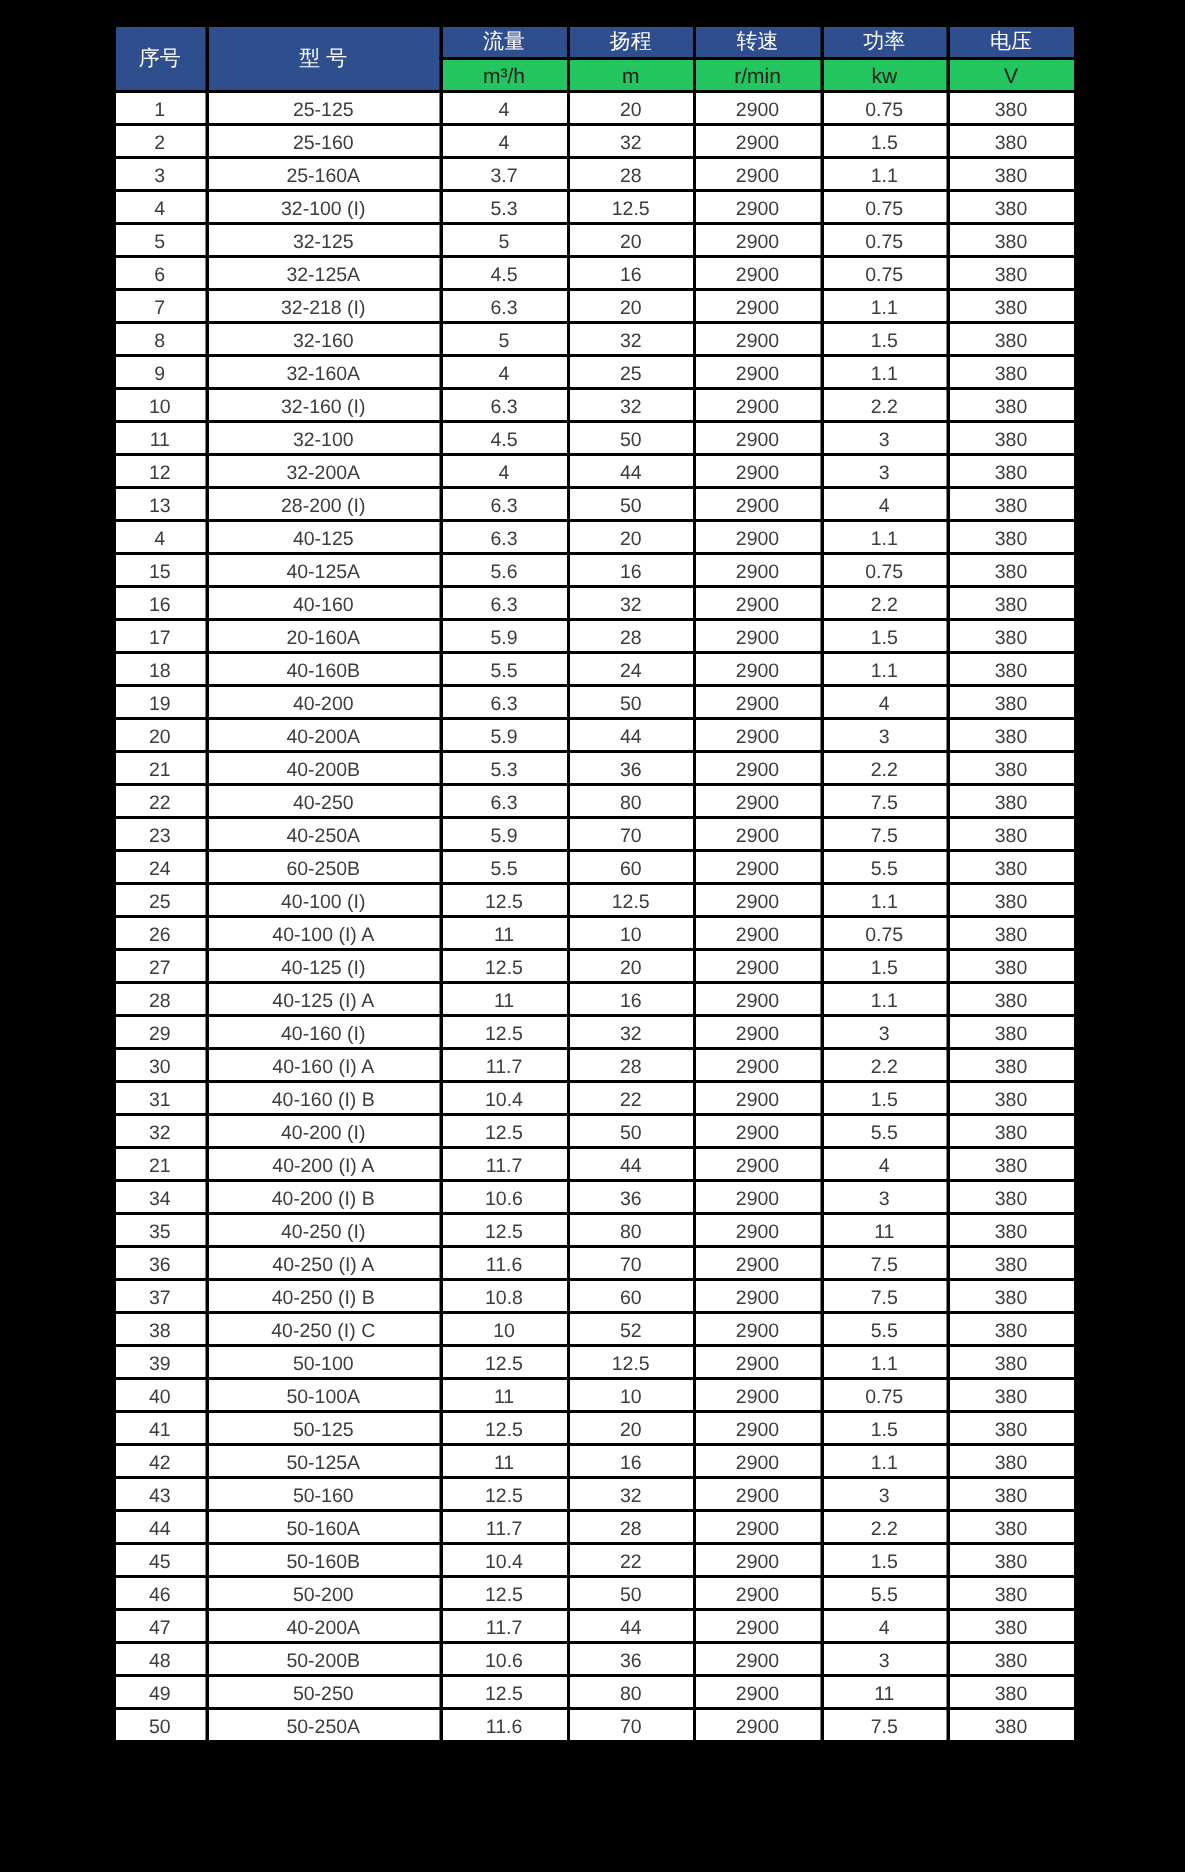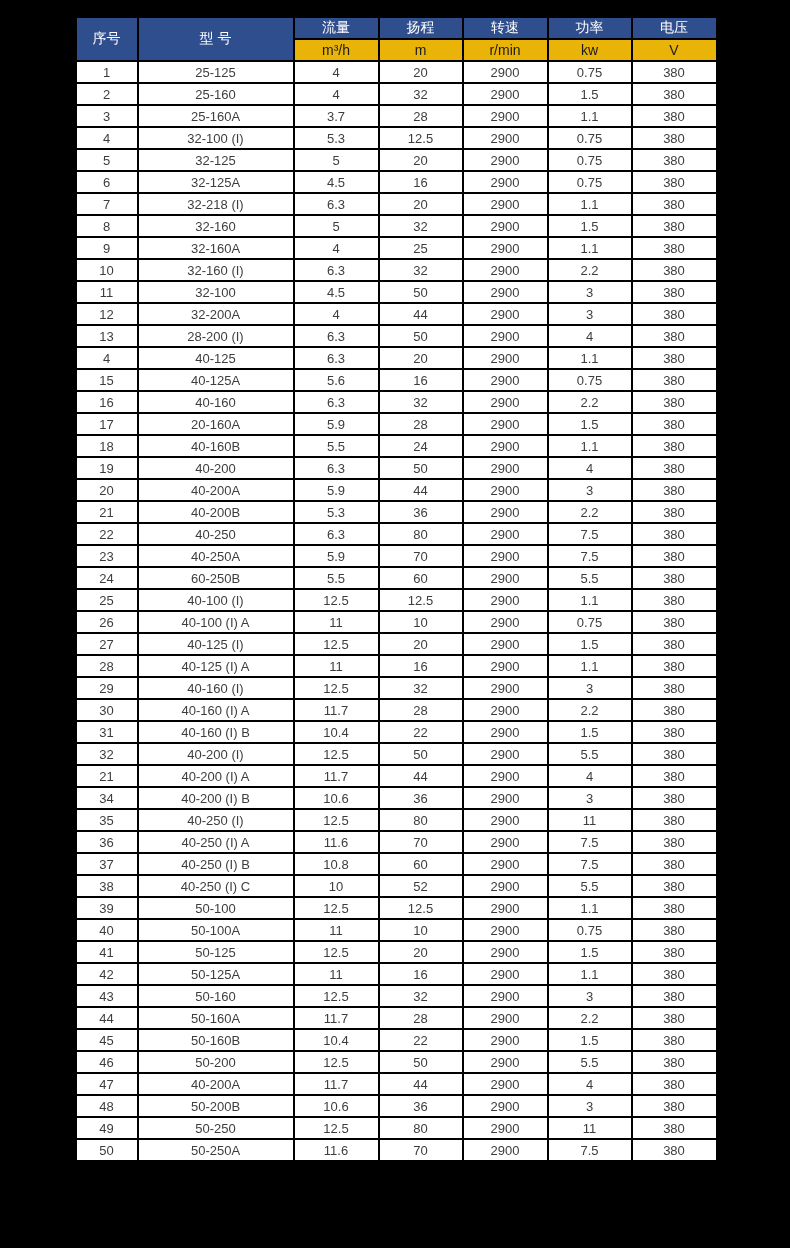--- a/index.html
+++ b/index.html
@@ -29,21 +29,21 @@
     overflow: hidden;
     white-space: nowrap;
   }
   .spec-table th.hdr {
     background: #2F4E8E;
     color: #FFFFFF;
     font-size: 14px;
     font-weight: normal;
   }
   .spec-table th.unit {
-    background: #eab308;
+    background: #22c55e;
     color: #1C1C1C;
     font-size: 14px;
     font-weight: normal;
     text-align: center;
   }
   .spec-table td {
     background: #FFFFFF;
     color: #3D3D3D;
     font-size: 13px;
   }

